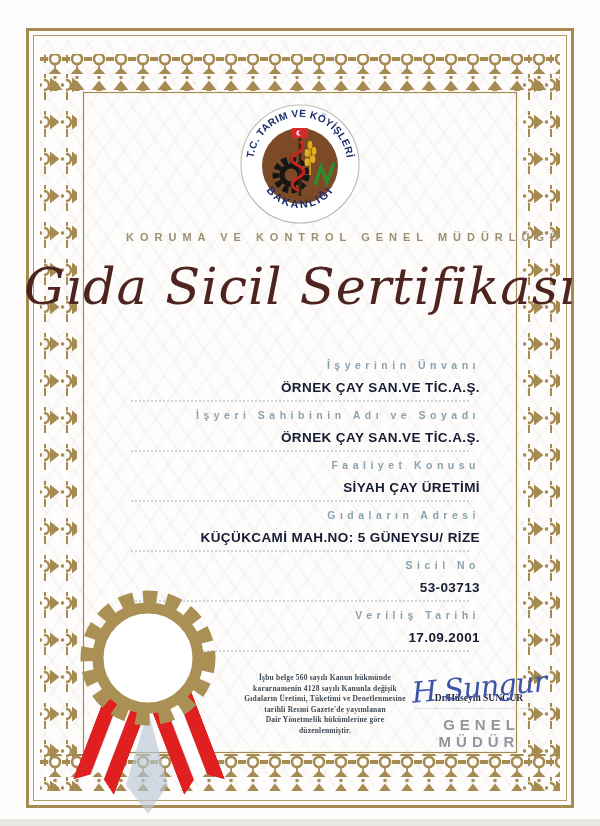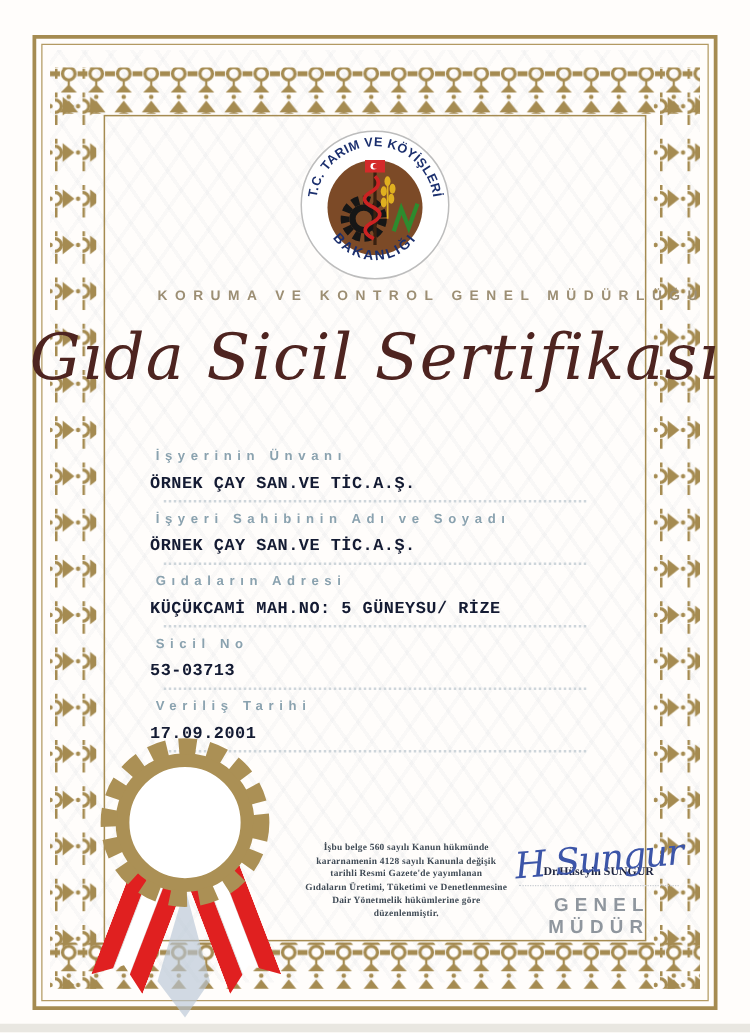--- a/index.html
+++ b/index.html
@@ -25,27 +25,27 @@
     text-align:center; color:#9c8e73; font-size:11px; font-weight:bold;
     letter-spacing:6px; text-indent:6px;padding-left:42px;
   }
   .cert-title{
     position:absolute; top:257px; left:0; width:100%;
     text-align:center; color:#4e2420;
     font-family:"DejaVu Serif", serif; font-style:italic;
     font-size:51px; font-weight:500; letter-spacing:1px;
   }
 
-  .fields{position:absolute; top:359px; left:120px; width:360px; text-align:left;}
+  .fields{position:absolute; top:359px; left:120px; width:360px; text-align:right;}
   .field-label{
     color:#8aa2af; font-size:10.5px; font-weight:600;
     letter-spacing:4.5px; text-indent:4.5px; line-height:12px; margin-bottom:10px;
   }
   .field-value{
-    color:#141b33; font-family:Liberation Mono, monospace; font-weight:bold;
+    color:#141b33; font-family:Liberation Sans, sans-serif; font-weight:bold;
     font-size:13.5px; letter-spacing:0.4px; line-height:14px; margin-bottom:5px;
   }
   .field-divider{
     width:338px; margin:0 auto 7px auto; height:0;
     border-top:2px dotted #c6d0d6; opacity:.85;
   }
 
   .legal{
     position:absolute; top:673px; left:224px; width:202px;
     text-align:center; color:#3f4a55; font-size:7.5px; font-weight:bold;
@@ -160,41 +160,46 @@
         <div class="field-label">İşyerinin Ünvanı</div>
         <div class="field-value">ÖRNEK ÇAY SAN.VE TİC.A.Ş.</div>
         <div class="field-divider"></div>
       </div>
       <div>
         <div class="field-label">İşyeri Sahibinin Adı ve Soyadı</div>
         <div class="field-value">ÖRNEK ÇAY SAN.VE TİC.A.Ş.</div>
         <div class="field-divider"></div>
       </div>
       <div>
+        <div class="field-label">Faaliyet Konusu</div>
+        <div class="field-value">SİYAH ÇAY ÜRETİMİ</div>
+        <div class="field-divider"></div>
+      </div>
+      <div>
         <div class="field-label">Gıdaların Adresi</div>
         <div class="field-value">KÜÇÜKCAMİ MAH.NO: 5  GÜNEYSU/ RİZE</div>
         <div class="field-divider"></div>
       </div>
       <div>
         <div class="field-label">Sicil No</div>
         <div class="field-value">53-03713</div>
         <div class="field-divider"></div>
       </div>
       <div>
         <div class="field-label">Veriliş Tarihi</div>
         <div class="field-value">17.09.2001</div>
         <div class="field-divider"></div>
       </div>
     </div>
 
     <div class="legal">
       <div>İşbu belge 560 sayılı Kanun hükmünde</div>
       <div>kararnamenin 4128 sayılı Kanunla değişik</div>
+      <div>Gıdaların Üretimi, Tüketimi ve Denetlenmesine</div>
       <div>tarihli Resmi Gazete'de yayımlanan</div>
-      <div>Gıdaların Üretimi, Tüketimi ve Denetlenmesine</div>
       <div>Dair Yönetmelik hükümlerine göre</div>
       <div>düzenlenmiştir.</div>
     </div>
 
     <div class="signature">
       <div class="sig-script">H Sungur</div>
       <div class="sig-name">Dr.Hüseyin SUNGUR</div>
       <div class="sig-rule"></div>
       <div class="sig-title">GENEL MÜDÜR</div>
     </div>

